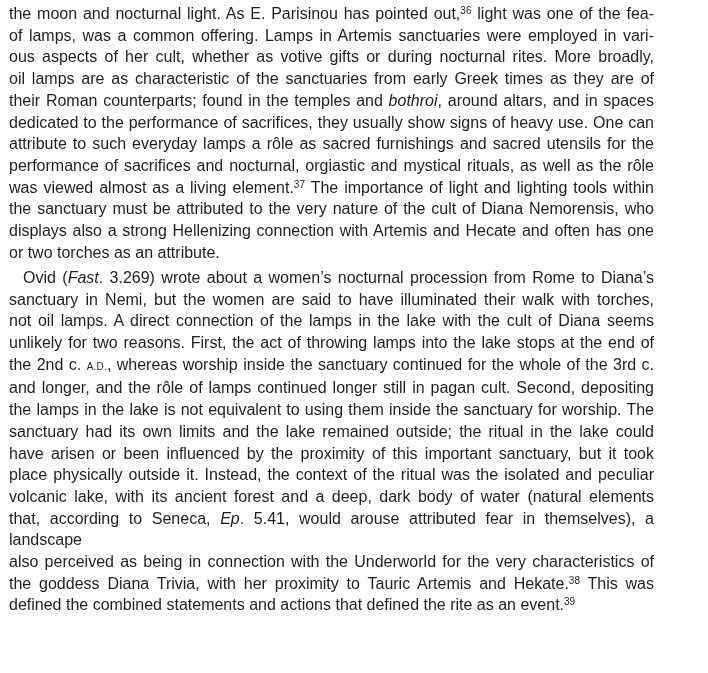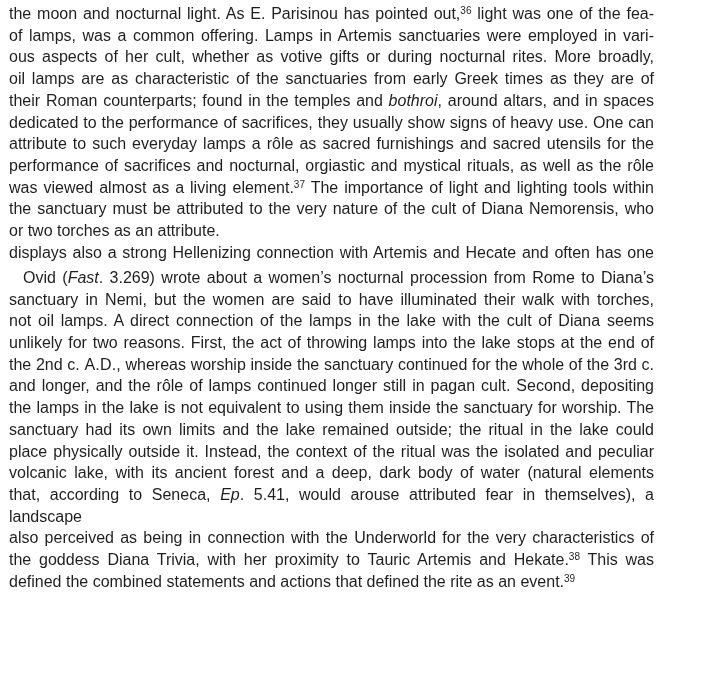--- a/index.html
+++ b/index.html
@@ -36,52 +36,53 @@
   }
   .line.indent { text-indent: 14px; }
   .it { font-style: italic; }
   .sup {
     font-size: 10px;
     position: relative;
     top: -5px;
     line-height: 0;
   }
   .sc {
-    font-size: 16px;
+    font-size: 10px;
     letter-spacing: 0.2px;
   }
 </style>
 </head>
 <body>
 
 <div class="page">
   <div>
       <div class="paragraph">
         <div class="line"><span>the moon and nocturnal light. As E. Parisinou has pointed out,</span><span class="sup">36</span><span> light was one of the fea-</span></div>
         <div class="line"><span>of lamps, was a common offering. Lamps in Artemis sanctuaries were employed in vari-</span></div>
         <div class="line"><span>ous aspects of her cult, whether as votive gifts or during nocturnal rites. More broadly,</span></div>
         <div class="line"><span>oil lamps are as characteristic of the sanctuaries from early Greek times as they are of</span></div>
         <div class="line"><span>their Roman counterparts; found in the temples and </span><span class="it">bothroi</span><span>, around altars, and in spaces</span></div>
         <div class="line"><span>dedicated to the performance of sacrifices, they usually show signs of heavy use. One can</span></div>
         <div class="line"><span>attribute to such everyday lamps a rôle as sacred furnishings and sacred utensils for the</span></div>
         <div class="line"><span>performance of sacrifices and nocturnal, orgiastic and mystical rituals, as well as the rôle</span></div>
         <div class="line"><span>was viewed almost as a living element.</span><span class="sup">37</span><span> The importance of light and lighting tools within</span></div>
         <div class="line"><span>the sanctuary must be attributed to the very nature of the cult of Diana Nemorensis, who</span></div>
+        <div class="line"><span>displays also a strong Hellenizing connection with Artemis and Hecate and often has one</span></div>
         <div class="line last"><span>or two torches as an attribute.</span></div>
-        <div class="line"><span>displays also a strong Hellenizing connection with Artemis and Hecate and often has one</span></div>
       </div>
       <div class="paragraph spaced">
         <div class="line indent"><span>Ovid (</span><span class="it">Fast</span><span>. 3.269) wrote about a women’s nocturnal procession from Rome to Diana’s</span></div>
         <div class="line"><span>sanctuary in Nemi, but the women are said to have illuminated their walk with torches,</span></div>
         <div class="line"><span>not oil lamps. A direct connection of the lamps in the lake with the cult of Diana seems</span></div>
         <div class="line"><span>unlikely for two reasons. First, the act of throwing lamps into the lake stops at the end of</span></div>
         <div class="line"><span>the 2nd c. </span><span class="sc">A.D.</span><span>, whereas worship inside the sanctuary continued for the whole of the 3rd c.</span></div>
         <div class="line"><span>and longer, and the rôle of lamps continued longer still in pagan cult. Second, depositing</span></div>
         <div class="line"><span>the lamps in the lake is not equivalent to using them inside the sanctuary for worship. The</span></div>
         <div class="line"><span>sanctuary had its own limits and the lake remained outside; the ritual in the lake could</span></div>
+        <div class="line"><span>have arisen or been influenced by the proximity of this important sanctuary, but it took</span></div>
         <div class="line"><span>place physically outside it. Instead, the context of the ritual was the isolated and peculiar</span></div>
         <div class="line"><span>volcanic lake, with its ancient forest and a deep, dark body of water (natural elements</span></div>
         <div class="line"><span>that, according to Seneca, </span><span class="it">Ep</span><span>. 5.41, would arouse attributed fear in themselves), a landscape</span></div>
         <div class="line"><span>also perceived as being in connection with the Underworld for the very characteristics of</span></div>
         <div class="line"><span>the goddess Diana Trivia, with her proximity to Tauric Artemis and Hekate.</span><span class="sup">38</span><span> This was</span></div>
         <div class="line last"><span>defined the combined statements and actions that defined the rite as an event.</span><span class="sup">39</span></div>
       </div>
     </div>
 </div>
 

